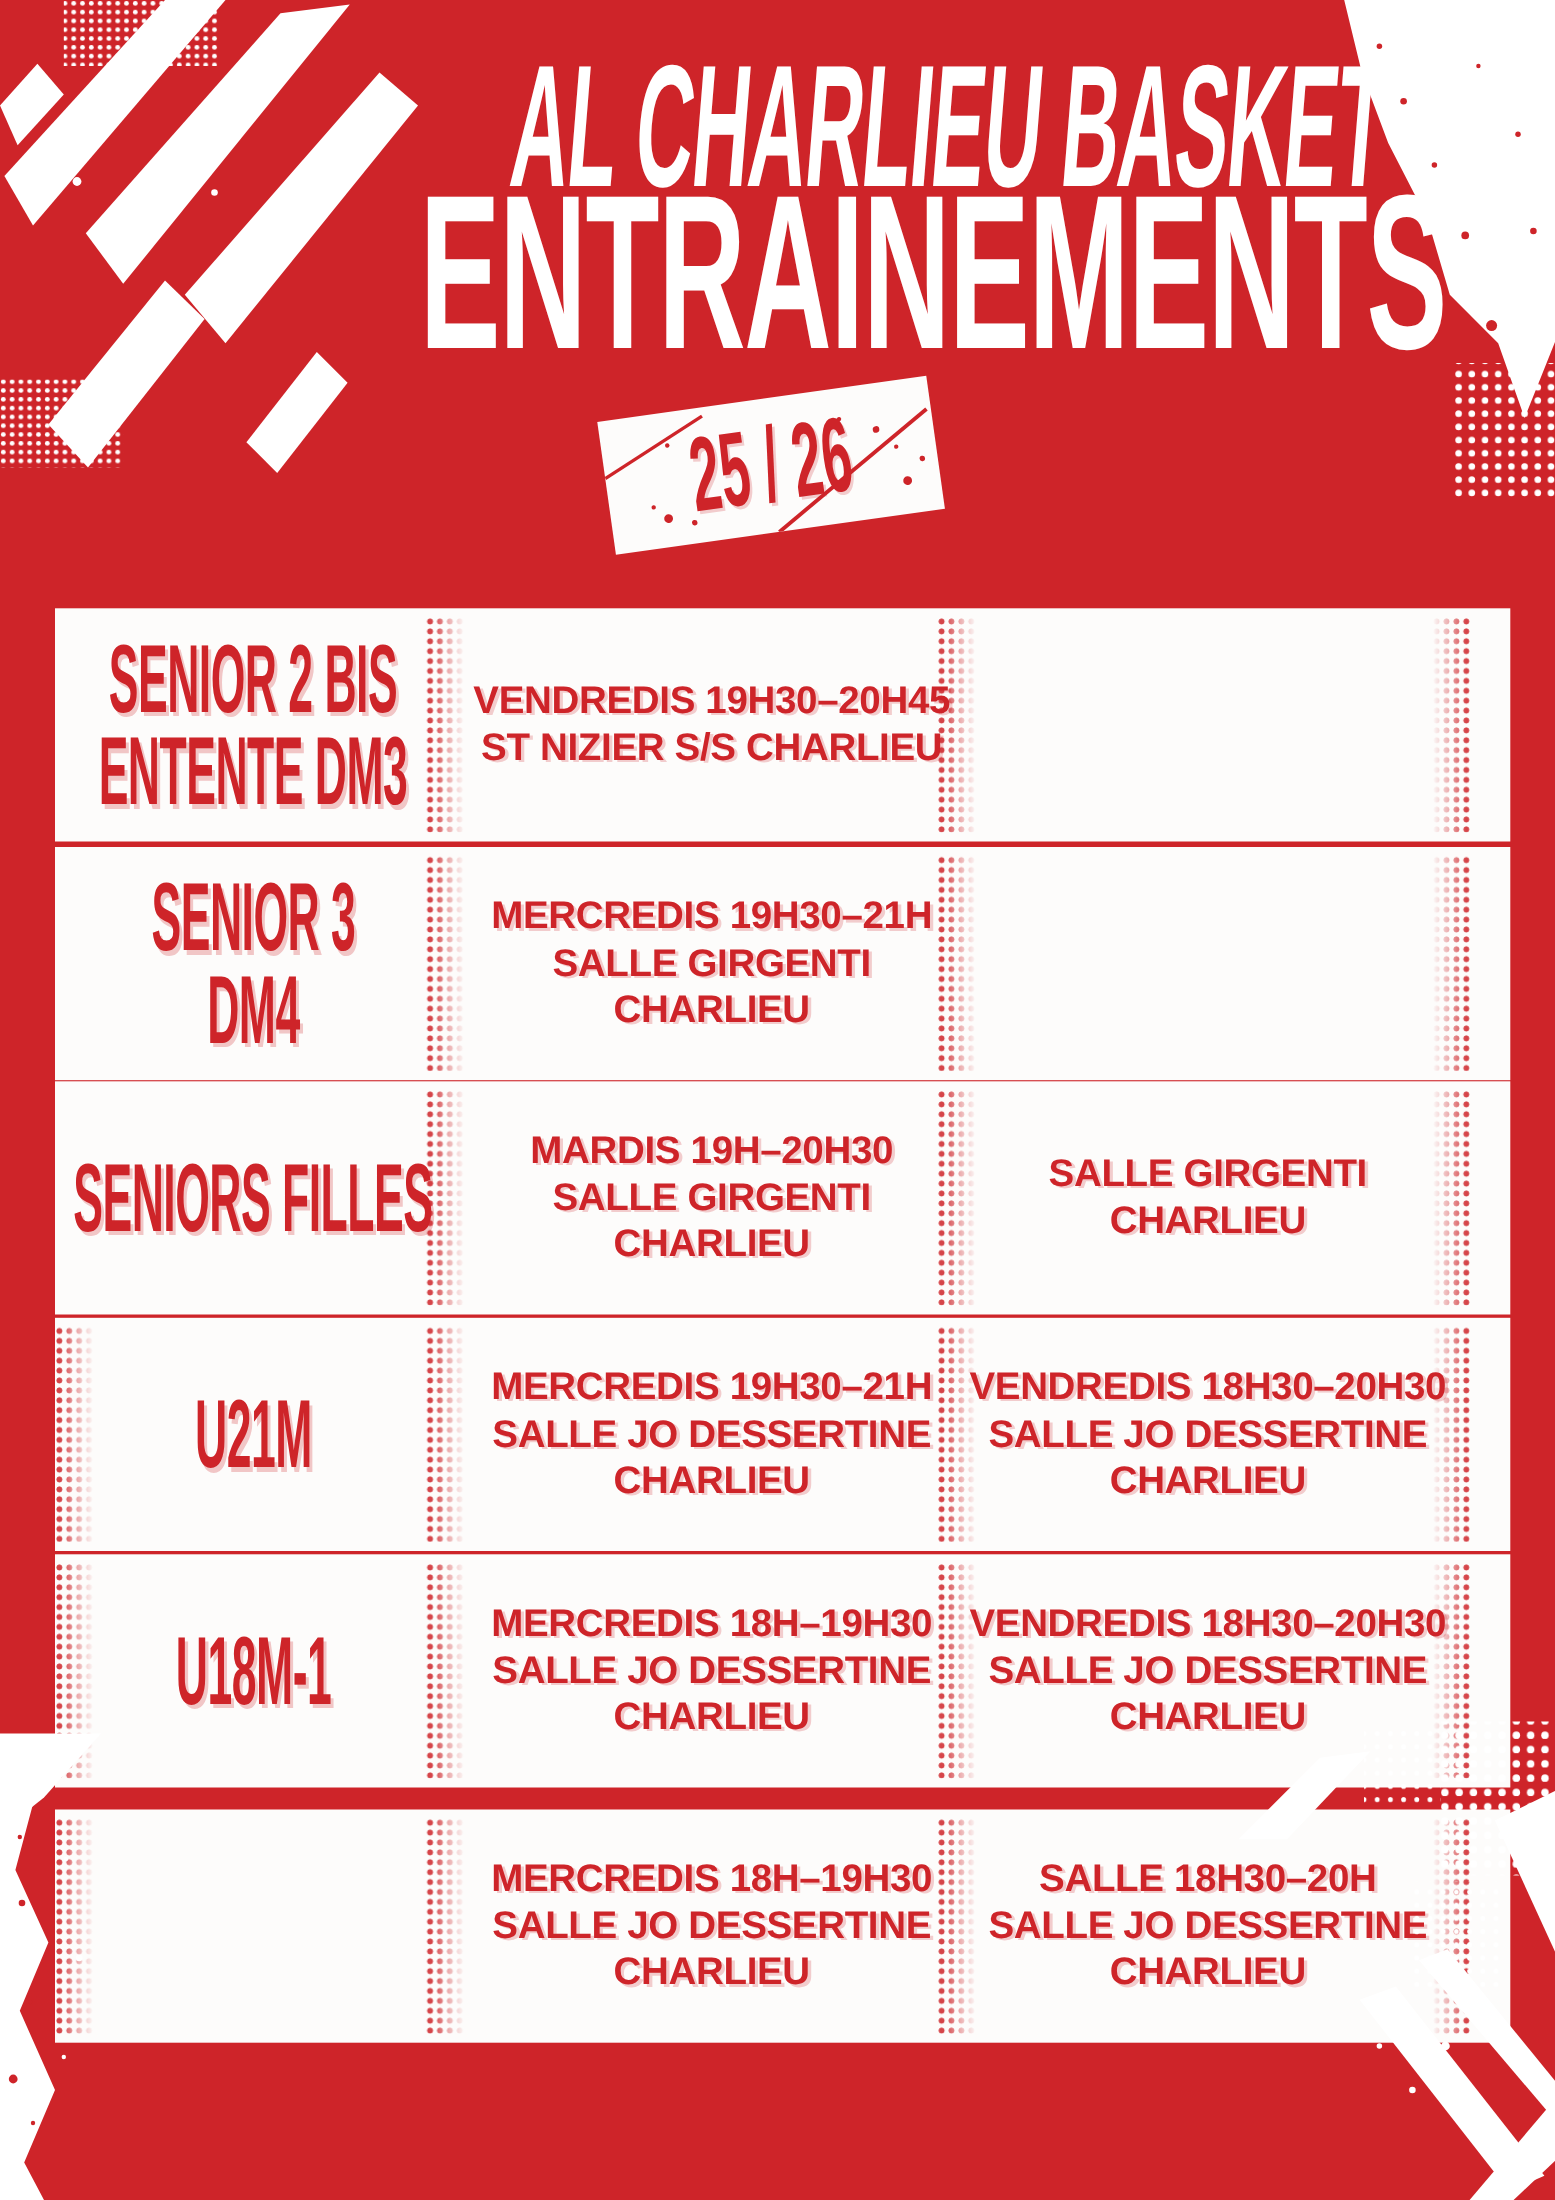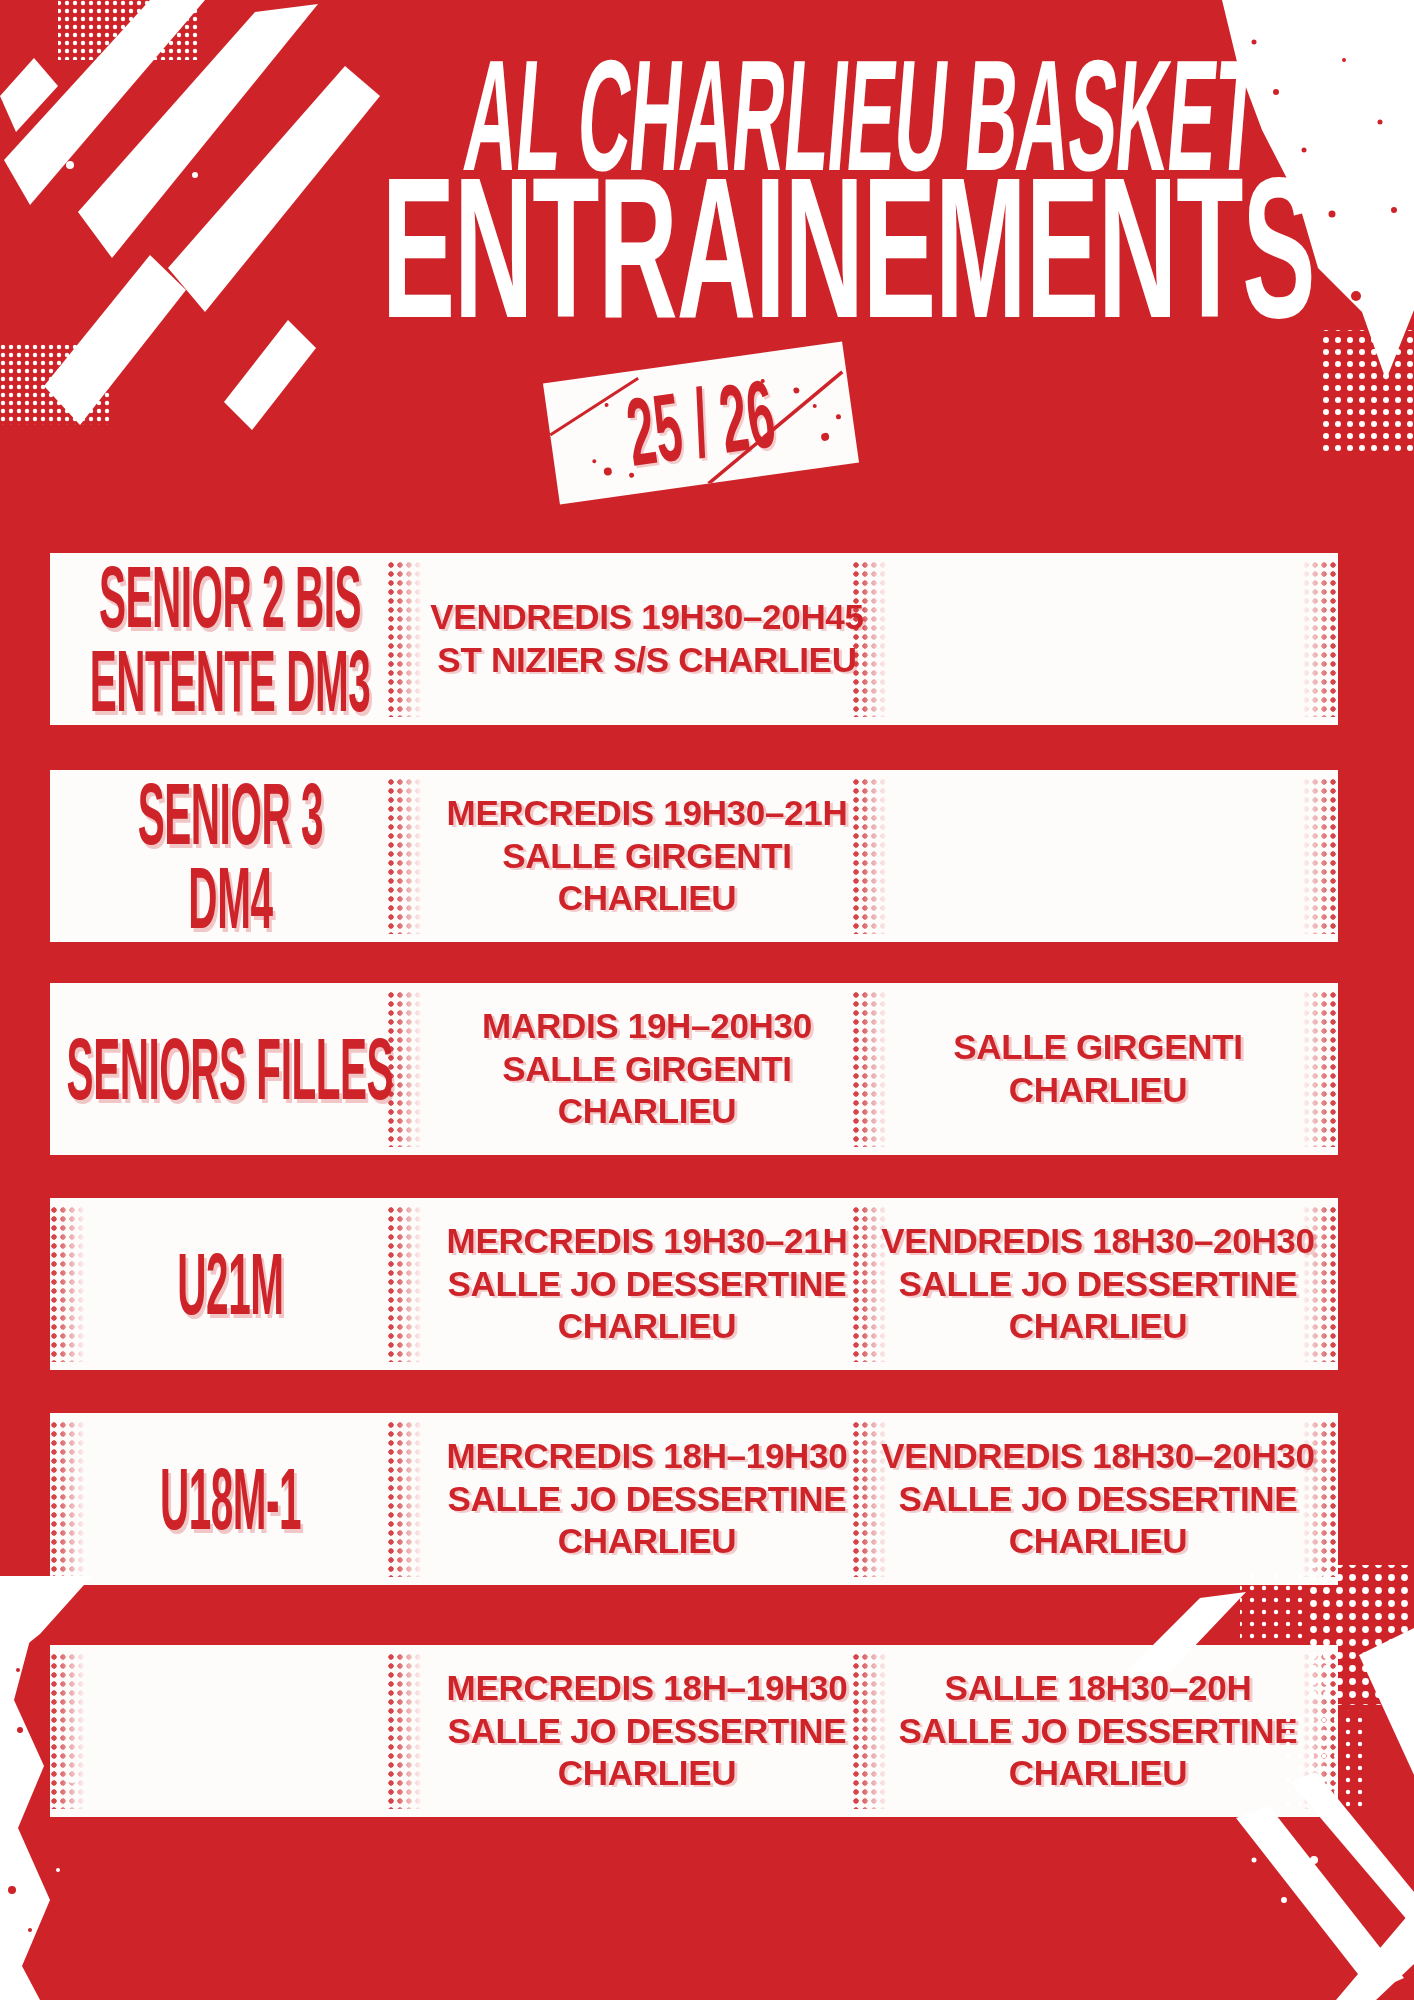--- a/index.html
+++ b/index.html
@@ -38,22 +38,23 @@
   }
   .badge .t{
     display:inline-block;white-space:nowrap;
     font-size:96px;line-height:1;font-weight:bold;color:var(--red);
     transform:scaleX(.5);transform-origin:50% 50%;
     text-shadow:4px 3px 0 rgba(206,36,41,.22);
   }
   .badge svg{position:absolute;inset:0;pointer-events:none;}
   
   .row{
-    position:absolute;left:50px;width:1288px;height:172px;
+    position:absolute;left:50px;width:1288px;height:212px;
     background:var(--band);
+    padding-left:35px;
   }
   .cell{
     position:absolute;top:0;height:100%;
     display:flex;flex-direction:column;align-items:center;justify-content:center;
   }
   .c-label{left:0;width:360px;}
   .c-s1{left:374px;width:446px;}
   .c-s2{left:838px;width:420px;}
   .lbl-line{
     display:block;white-space:nowrap;text-align:center;

